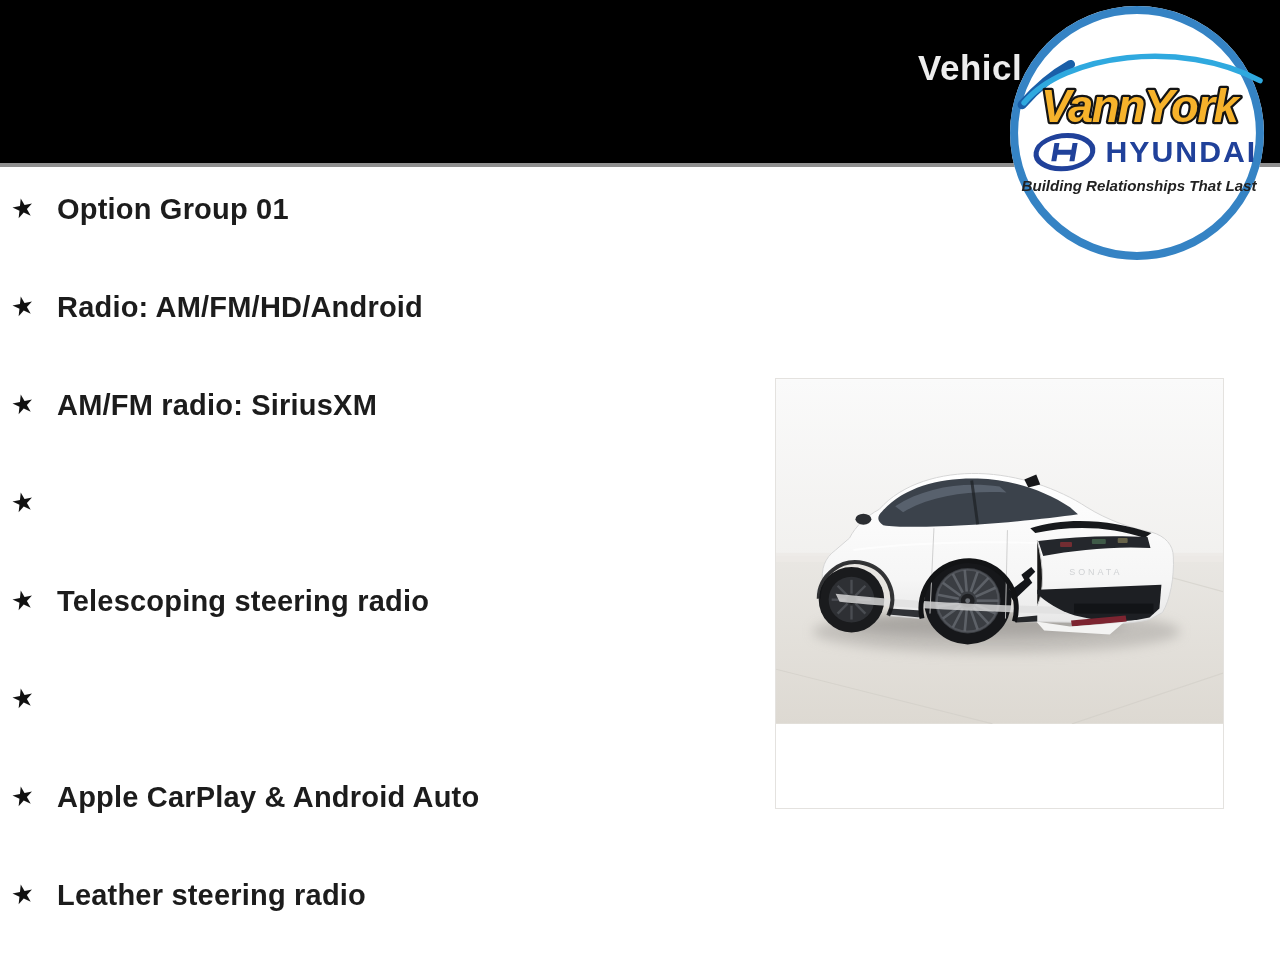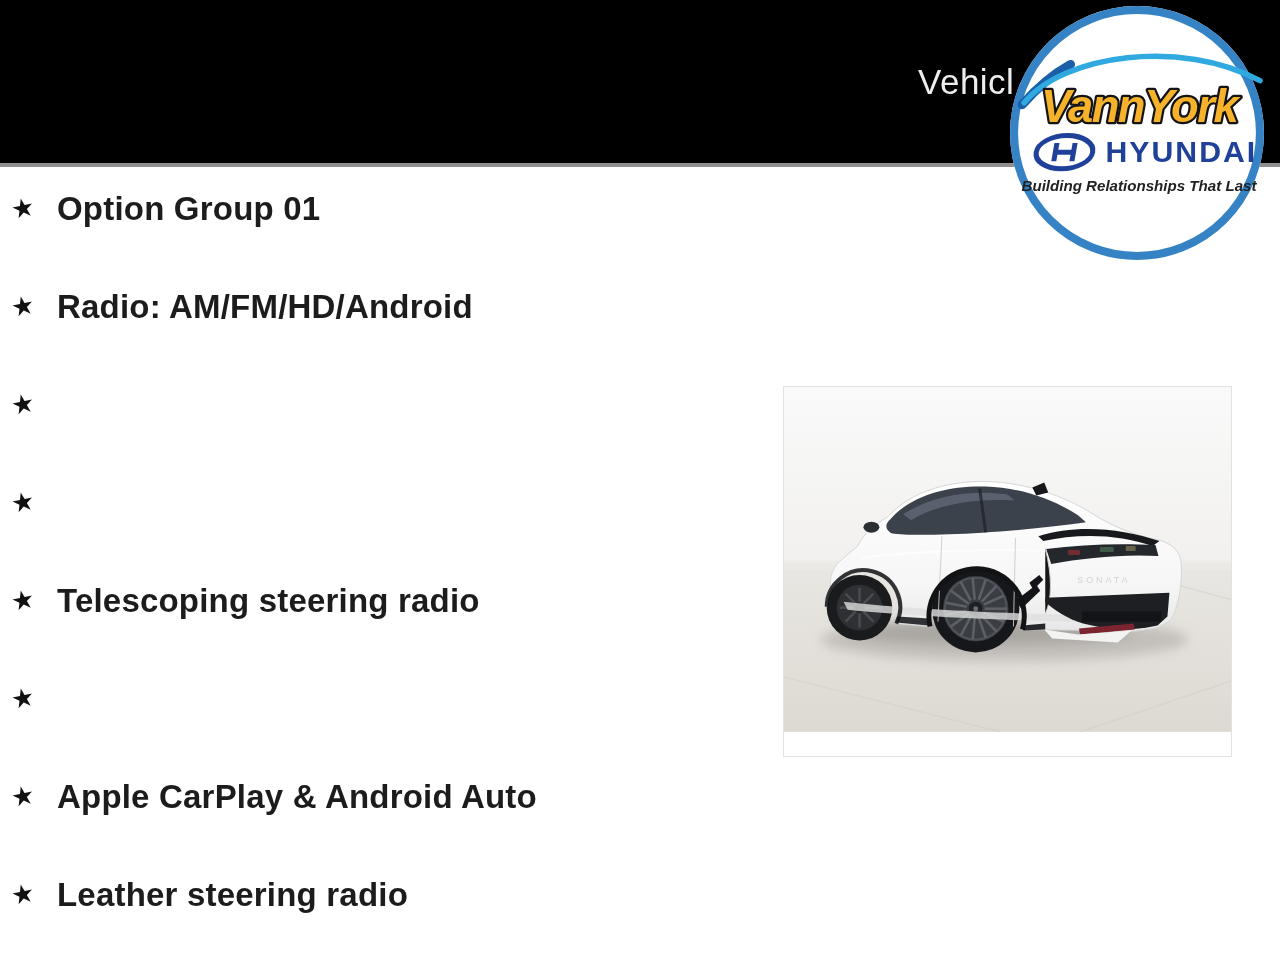--- a/index.html
+++ b/index.html
@@ -3,38 +3,38 @@
 <meta charset="utf-8">
 <style>
   html,body{margin:0;padding:0;}
   body{width:1280px;height:960px;overflow:hidden;background:#ffffff;
        font-family:"Liberation Sans", sans-serif;}
   .slide{position:relative;width:1280px;height:960px;background:#ffffff;}
 
   
   .topbar{position:absolute;left:0;top:0;width:1280px;height:163px;
           background:#000000;border-bottom:4px solid #8f8f8f;z-index:1;}
-  .page-title{position:absolute;left:918px;top:62px;color:#ededed;
-          font-size:35px;font-weight:400;letter-spacing:.5px;white-space:nowrap;}
+  .page-title{position:absolute;left:918px;top:48px;color:#ededed;
+          font-size:35px;font-weight:700;letter-spacing:.5px;white-space:nowrap;}
 
   
   .logo-badge{position:absolute;left:1008px;top:4px;width:258px;height:258px;z-index:3;}
   .logo-badge svg{display:block;width:258px;height:258px;}
 
   
   .features{position:absolute;left:0;top:160px;margin:0;padding:0;list-style:none;z-index:2;}
   .feature-item{position:relative;height:98px;display:flex;align-items:center;
           padding-left:57px;}
   .star{position:absolute;left:11px;top:50%;transform:translateY(-54%) rotate(-12deg);
           font-size:26px;color:#111111;line-height:1;}
-  .feature-label{font-size:33px;font-weight:700;color:#1c1c1c;letter-spacing:.2px;
+  .feature-label{font-size:29px;font-weight:700;color:#1c1c1c;letter-spacing:.2px;
           white-space:nowrap;}
 
   
-  .photo{position:absolute;left:775px;top:378px;width:449px;height:371px;margin:8px;
+  .photo{position:absolute;left:775px;top:378px;width:449px;height:431px;margin:0;
           border:1px solid #e4e2df;box-sizing:border-box;overflow:hidden;z-index:2;}
   .photo svg{display:block;width:447px;height:345px;}
 </style>
 </head>
 <body>
 
 <div class="slide">
 
   <header class="topbar">
     <div class="page-title">Vehicl</div>
@@ -68,20 +68,21 @@
     <li class="feature-item">
       <span class="star">★</span>
       <span class="feature-label">Option Group 01</span>
     </li>
     <li class="feature-item">
       <span class="star">★</span>
       <span class="feature-label">Radio: AM/FM/HD/Android</span>
     </li>
     <li class="feature-item">
       <span class="star">★</span>
+      <span class="feature-label">AM/FM radio: SiriusXM</span>
     </li>
     <li class="feature-item">
       <span class="star">★</span>
     </li>
     <li class="feature-item">
       <span class="star">★</span>
       <span class="feature-label">Telescoping steering radio</span>
     </li>
     <li class="feature-item">
       <span class="star">★</span>

